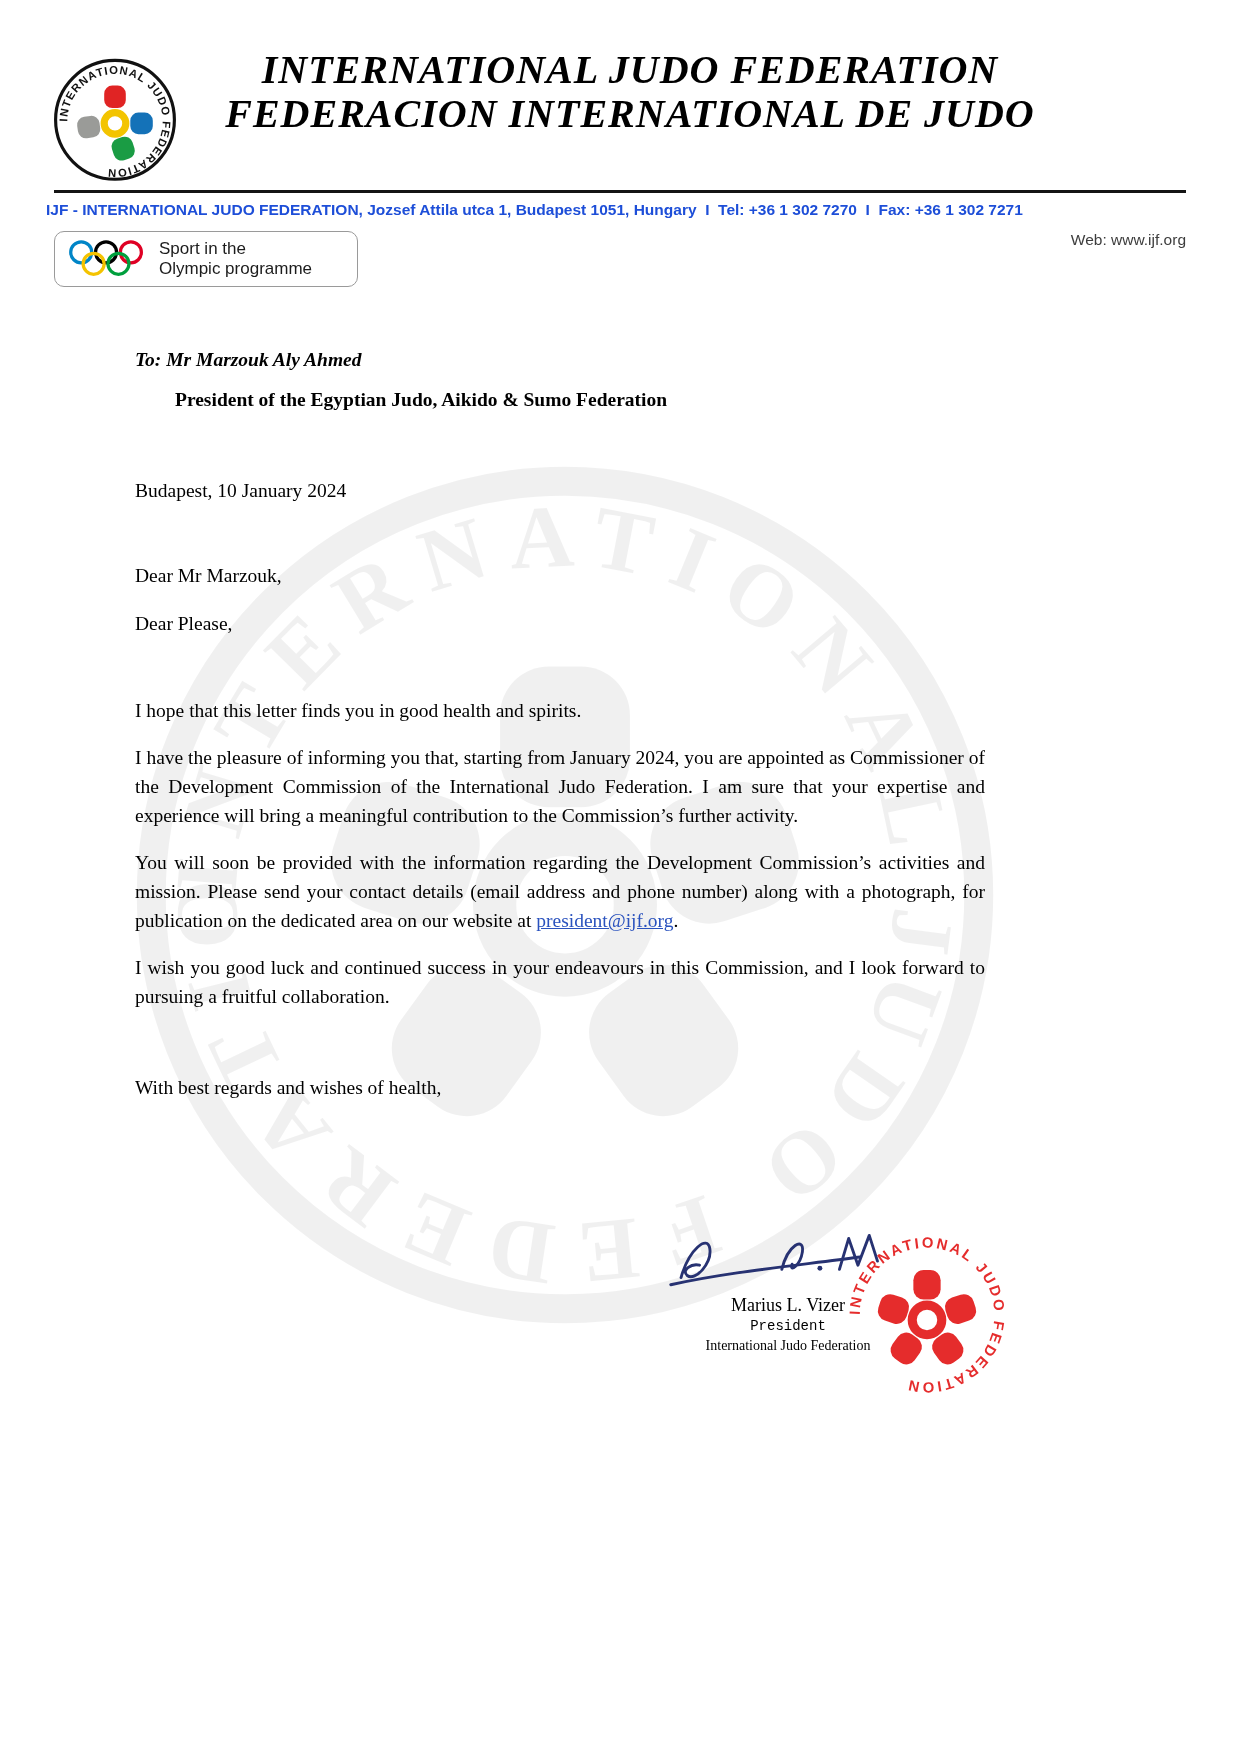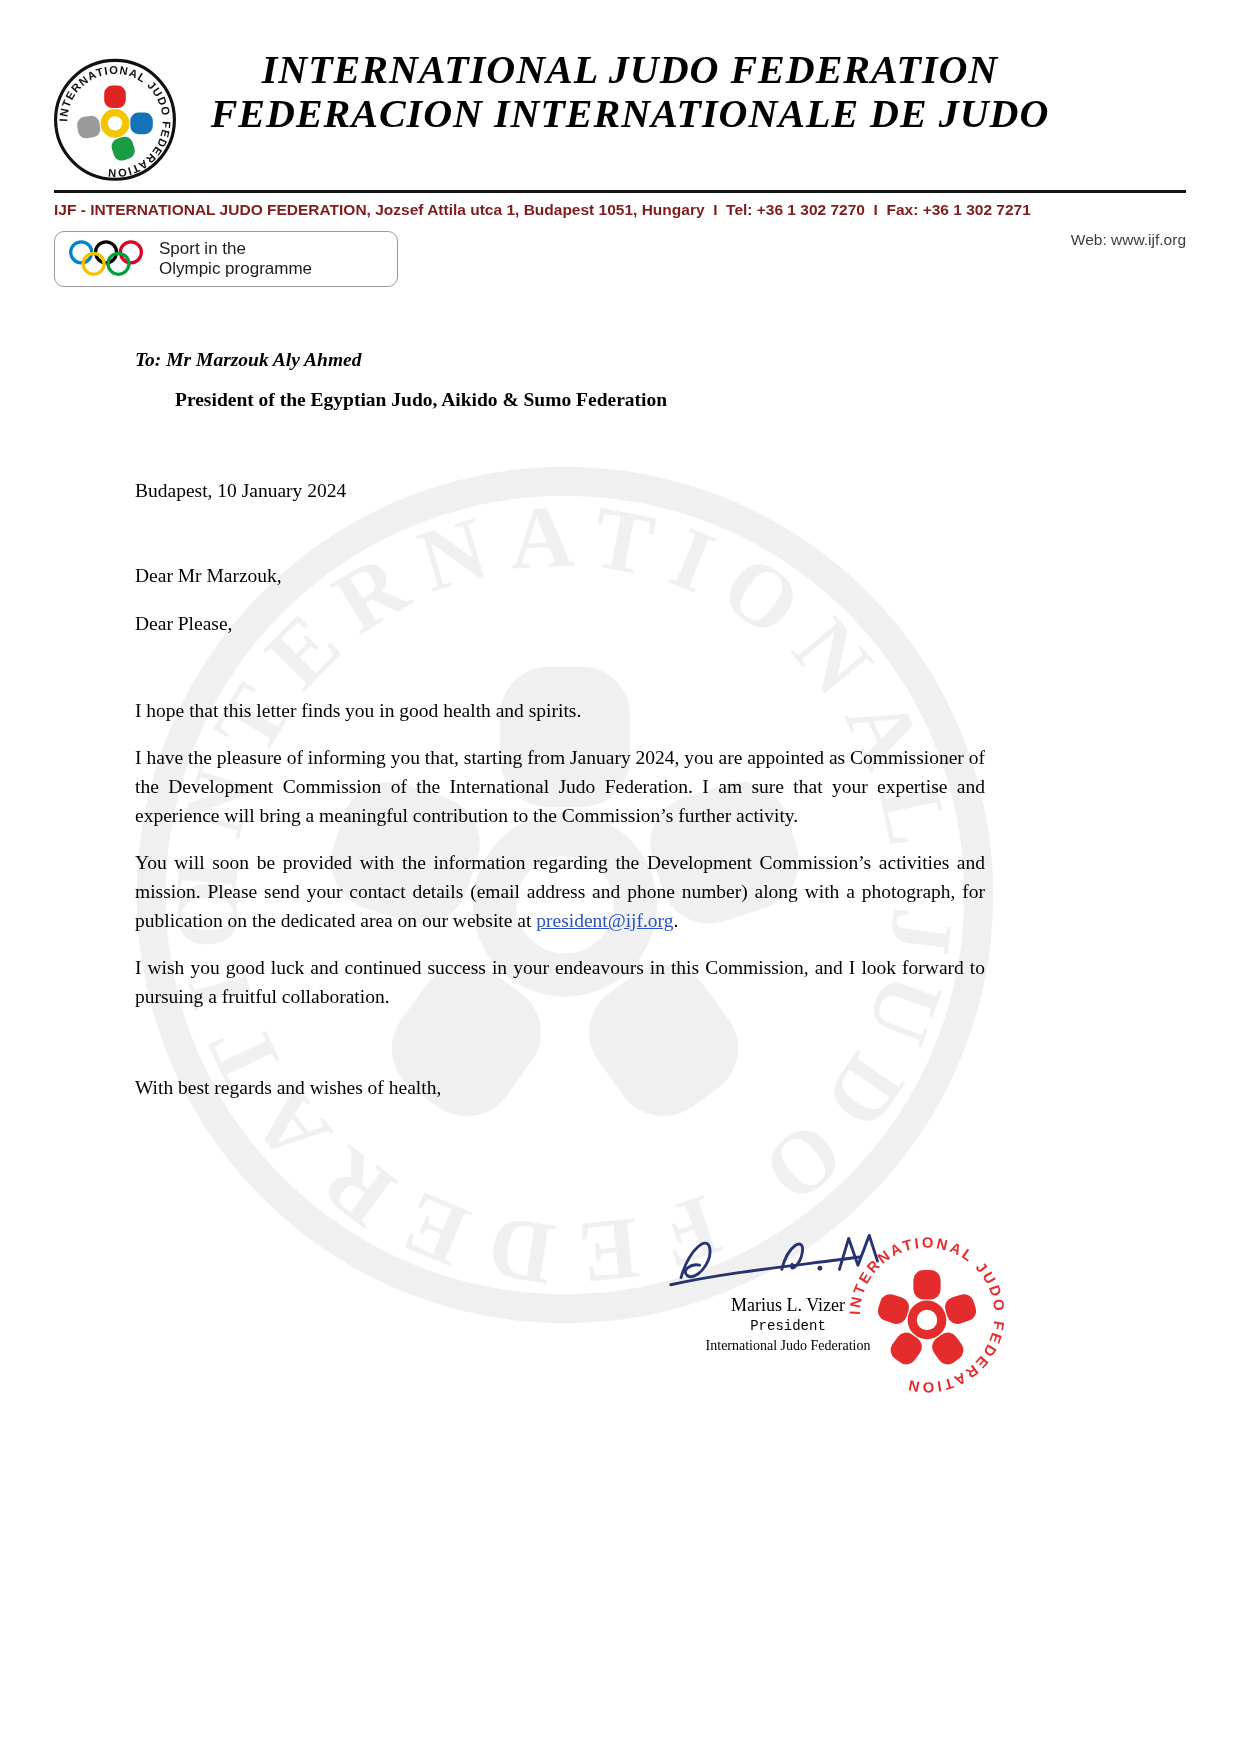--- a/index.html
+++ b/index.html
@@ -18,31 +18,31 @@
     opacity:0.055;z-index:0;pointer-events:none;
   }
   
   .logo{position:absolute;left:52px;top:55px;width:126px;height:126px;z-index:2;}
   .title-block{
     position:absolute;left:180px;top:48px;width:900px;text-align:center;z-index:2;
     font-style:italic;font-weight:700;font-size:40px;line-height:44px;letter-spacing:1px;
   }
   .rule{position:absolute;left:54px;top:190px;width:1132px;height:3px;background:#141414;z-index:2;}
   .contact-line{
-    position:absolute;left:54px;top:201px;width:1132px;z-index:2;
+    position:absolute;left:46px;top:201px;width:1132px;z-index:2;
     font-family:"Liberation Sans","DejaVu Sans",sans-serif;
-    font-weight:700;font-size:15.5px;color:#7f1d1d;white-space:pre;
+    font-weight:700;font-size:15.5px;color:#1d4ed8;white-space:pre;
   }
   .web-line{
     position:absolute;right:54px;top:231px;z-index:2;text-align:right;
     font-family:"Liberation Sans","DejaVu Sans",sans-serif;
     font-weight:400;font-size:15.5px;color:#3d3d3d;
   }
   .olympic-badge{
-    position:absolute;left:54px;top:231px;width:344px;height:56px;z-index:2;
+    position:absolute;left:54px;top:231px;width:304px;height:56px;z-index:2;
     border:1.5px solid #9a9a9a;border-radius:10px;
     display:flex;align-items:center;gap:10px;padding:0 10px;box-sizing:border-box;
     background:#fff;
   }
   .olympic-badge .rings{width:84px;height:42px;flex:0 0 auto;}
   .olympic-badge .badge-text{
     font-family:"Liberation Sans","DejaVu Sans",sans-serif;
     font-size:17px;line-height:20px;color:#1c1c1c;
   }
   
@@ -133,21 +133,21 @@
         </g>
       <g transform="rotate(262)">
           <rect x="-12" y="-42" width="24" height="25" rx="9" fill="#9a9b98"></rect>
         </g>
       <circle r="12" fill="none" stroke="#f3c400" stroke-width="8"></circle>
     </g>
   </svg>
 
   <div class="title-block">
     <div>INTERNATIONAL JUDO FEDERATION</div>
-    <div>FEDERACION INTERNATIONALE DE JUDO</div>
+    <div>FEDERACION INTERNATIONAL DE JUDO</div>
   </div>
 
   <div class="rule"></div>
 
   <div class="contact-line">IJF - INTERNATIONAL JUDO FEDERATION, Jozsef Attila utca 1, Budapest 1051, Hungary  I  Tel: +36 1 302 7270  I  Fax: +36 1 302 7271</div>
   <div class="web-line">Web: www.ijf.org</div>
 
   <div class="olympic-badge">
     <svg class="rings" viewBox="0 0 84 44">
       <circle cx="15" cy="15" r="11" fill="none" stroke="#0085C7" stroke-width="3.4"></circle>

